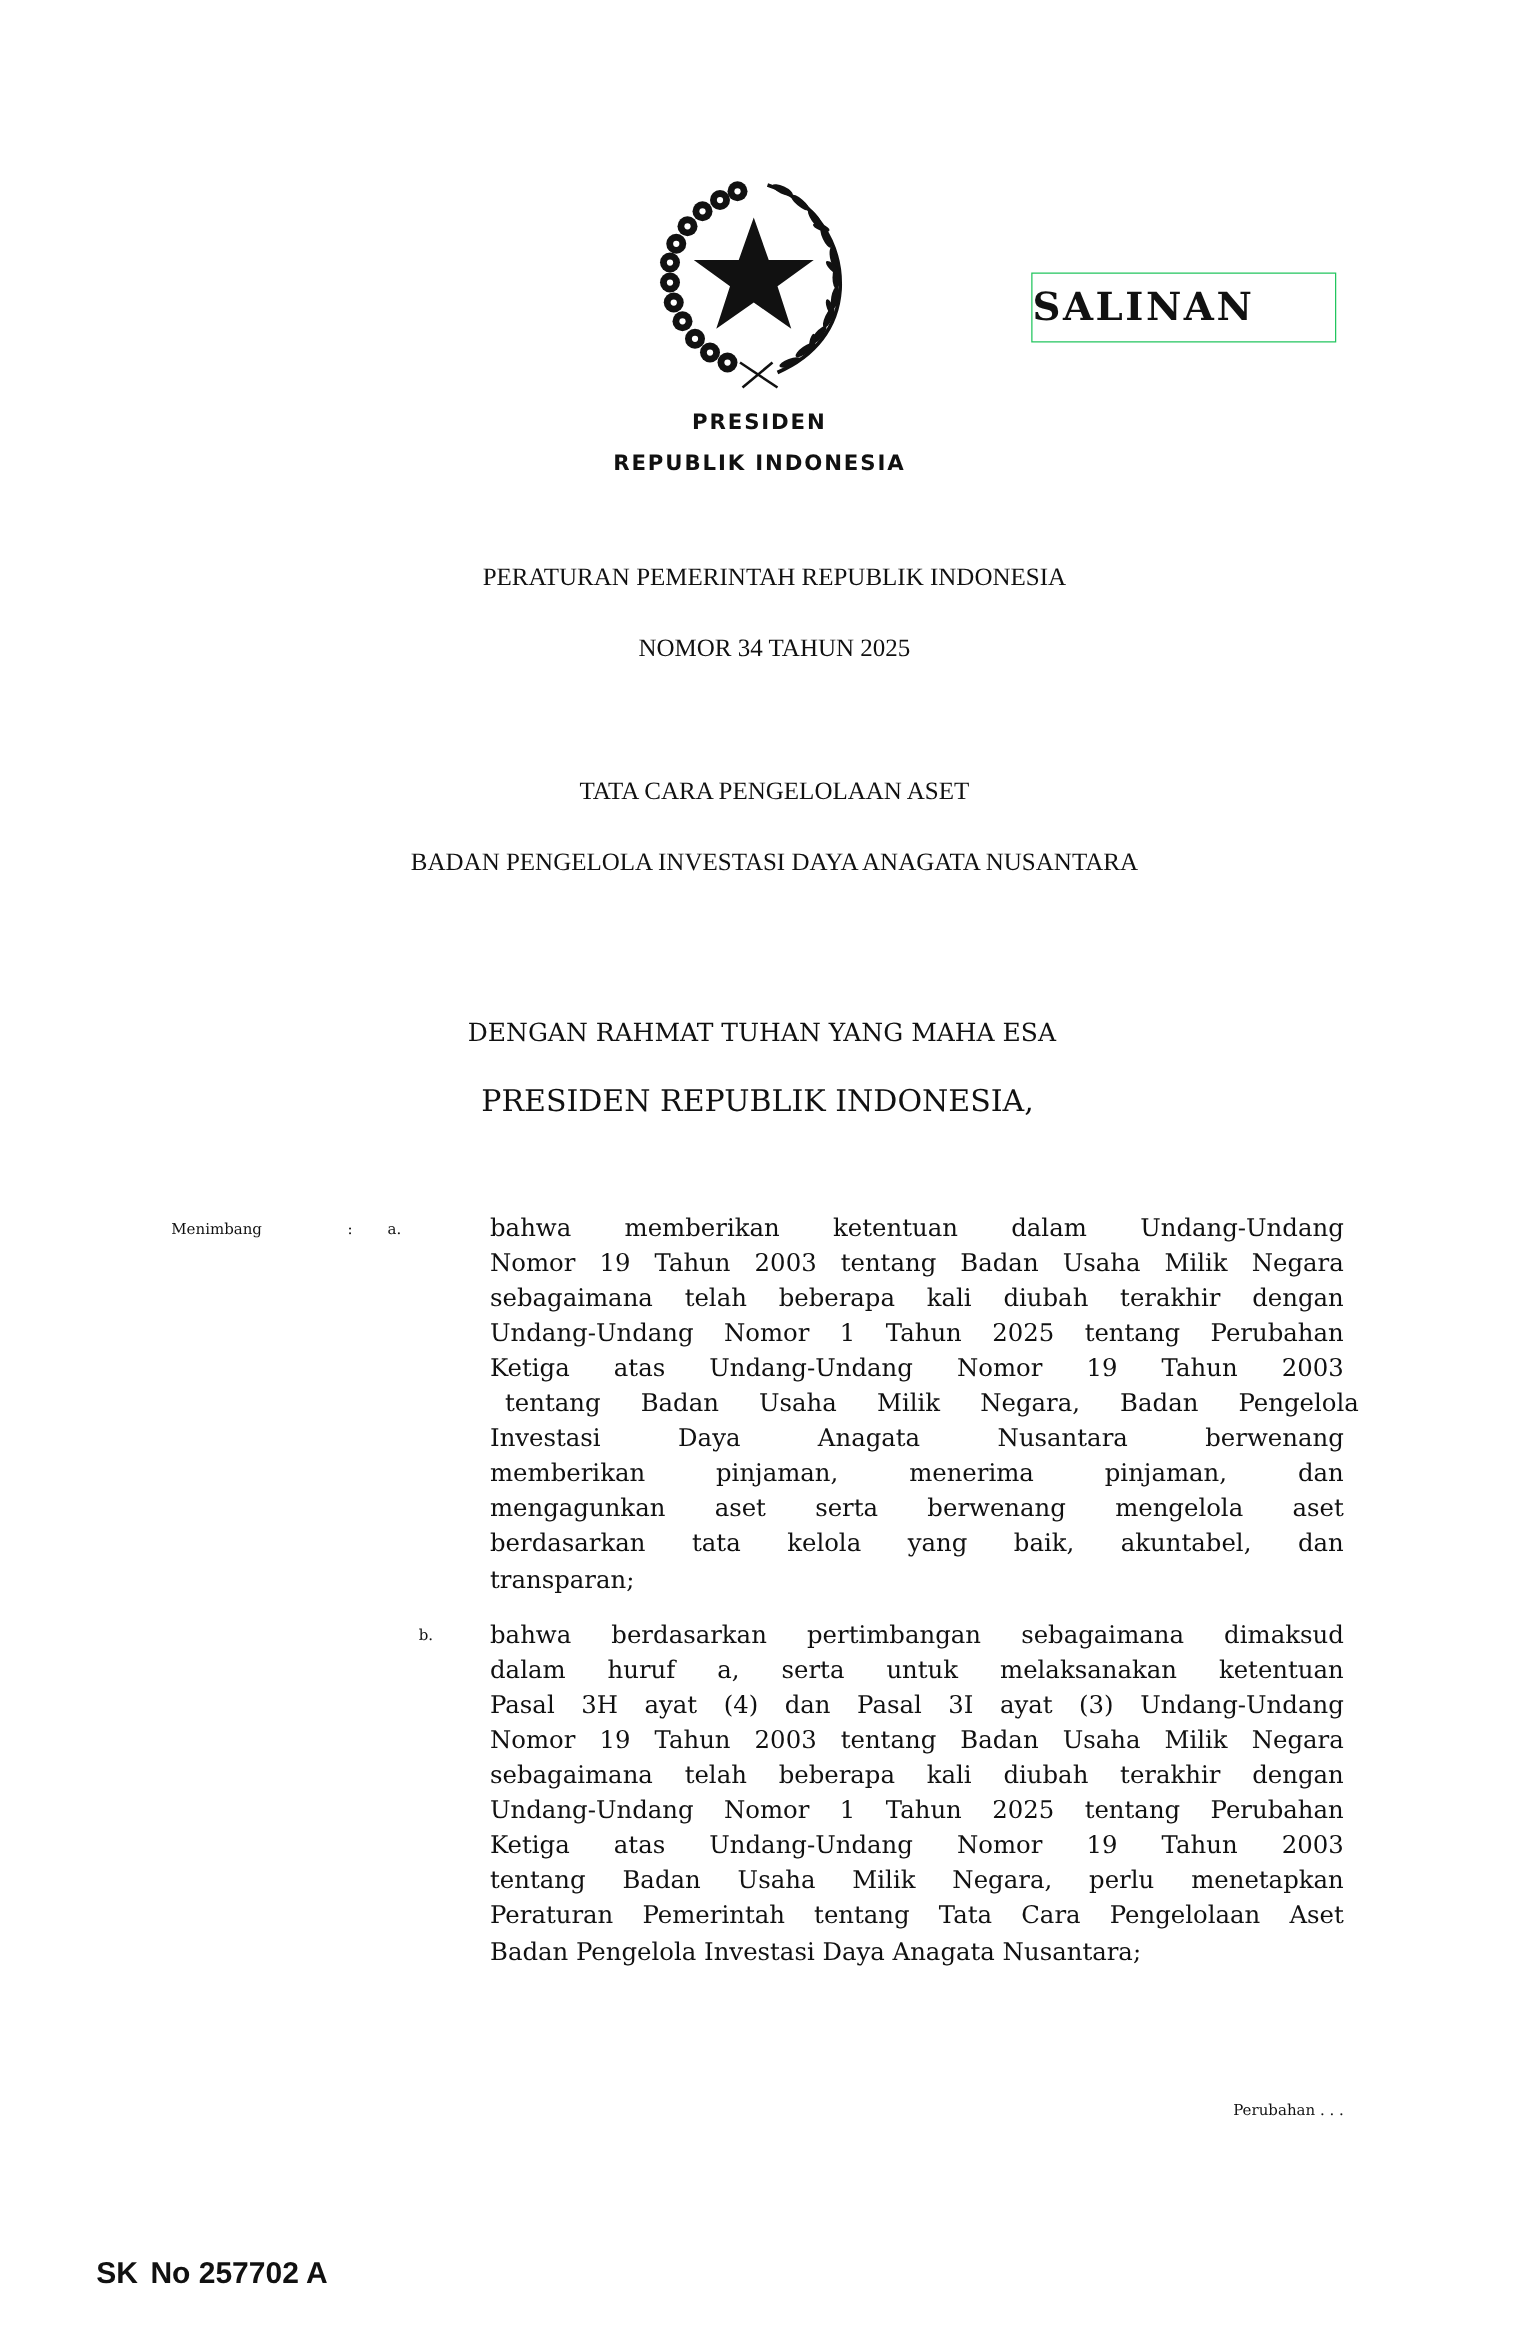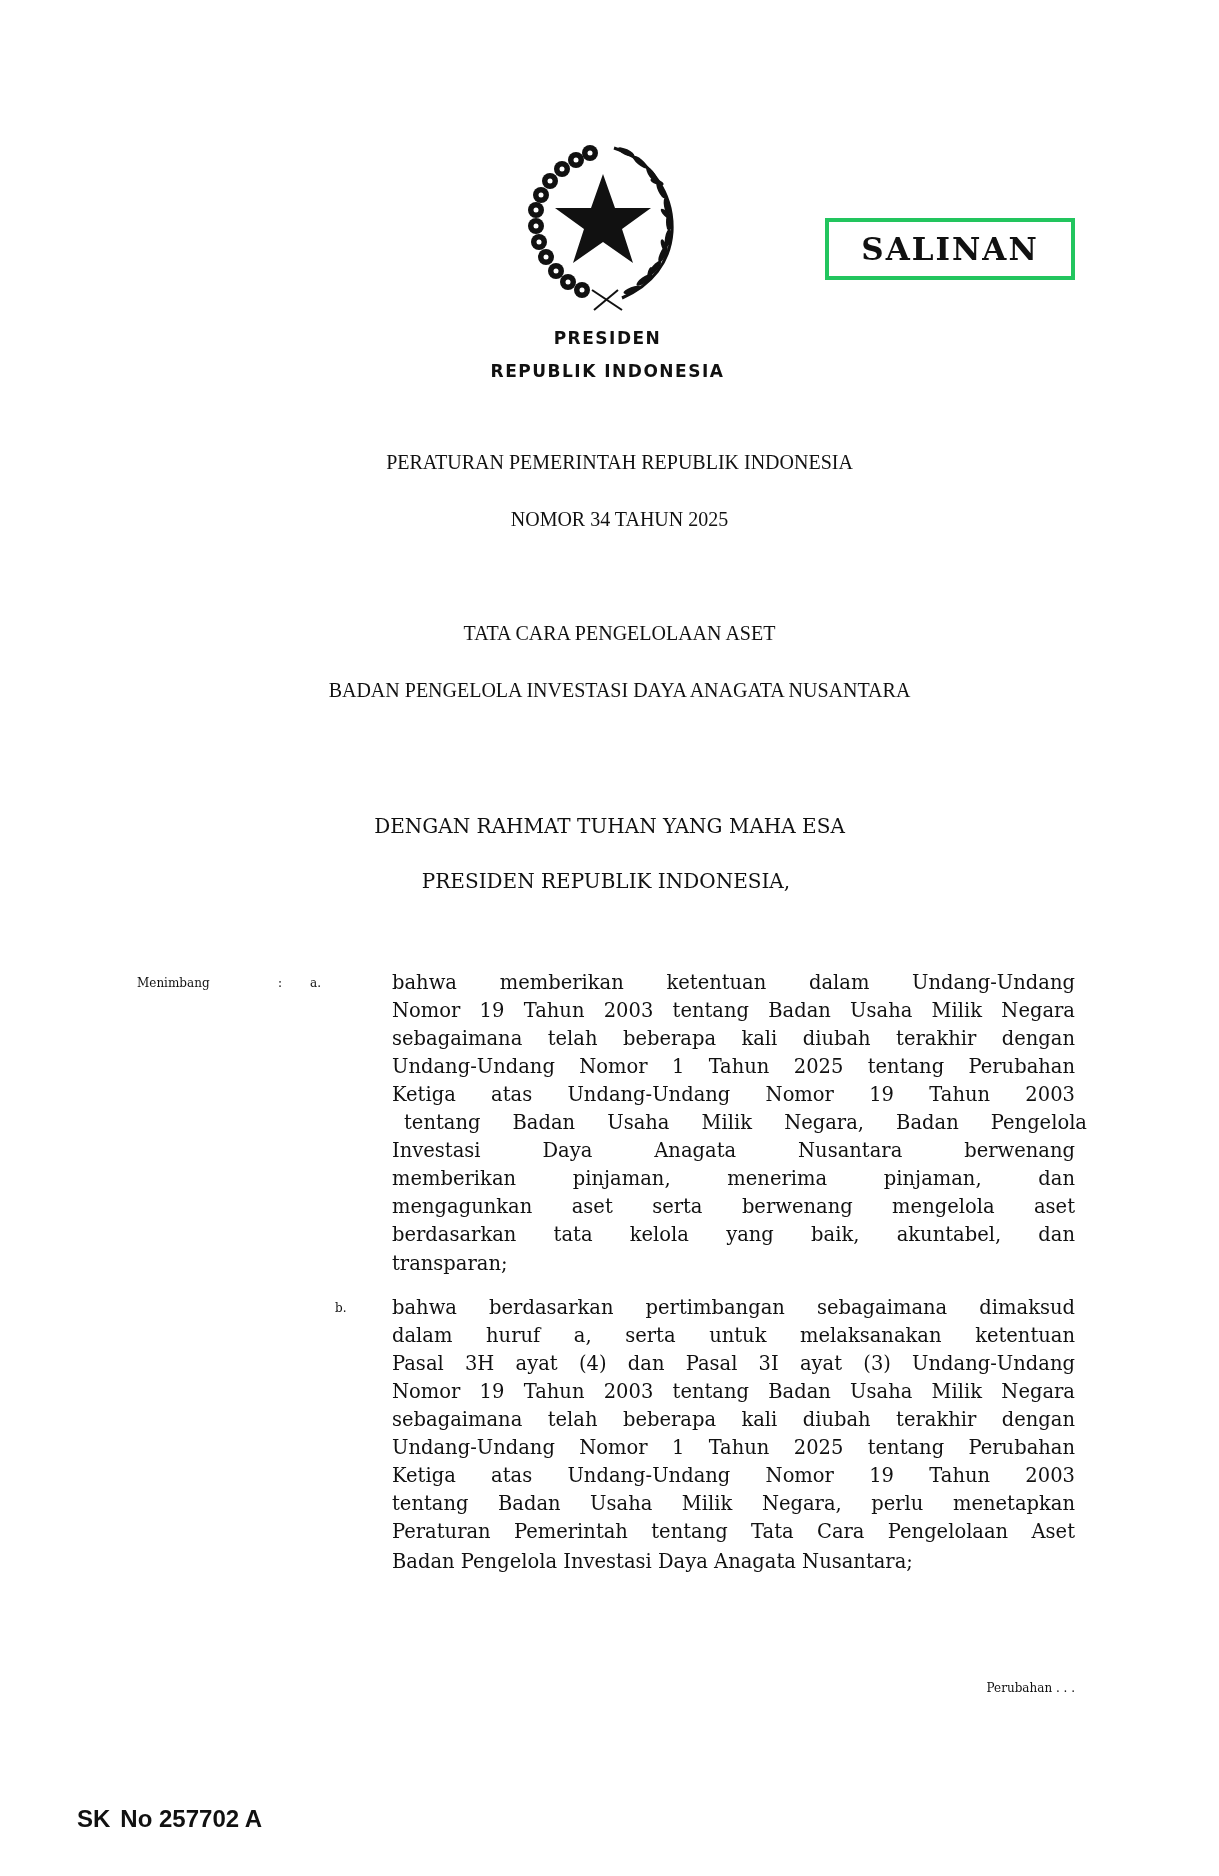--- a/index.html
+++ b/index.html
@@ -9,21 +9,21 @@
   
   .emblem { position: absolute; left: 522px; top: 140px; width: 162px; height: 172px; }
 
   .header-caption { position: absolute; left: 0; width: 1219px; text-align: center;
     font-family: "DejaVu Sans", sans-serif; font-weight: bold; font-size: 17px; letter-spacing: 1.5px; line-height: 20px; }
   .cap1 { top: 328px; left: -2px; }
   .cap2 { top: 361px; left: -2px; }
 
   
   .salinan { position: absolute; left: 825px; top: 218px; width: 242px; height: 54px;
-    border: 4px solid #22c55e; display: flex; align-items: center; justify-content: center;
+    border: 1px solid #22c55e; display: flex; align-items: center; 
     font-family: "DejaVu Serif", serif; font-weight: bold; font-size: 31px; letter-spacing: 2px; }
 
   .center-line { position: absolute; left: 10px; width: 1219px; text-align: center;
     font-family: "Liberation Serif", serif; font-size: 20px; line-height: 26px; white-space: nowrap; }
 
   .serif-line { position: absolute; font-family: "DejaVu Serif", serif; font-size: 12px;
     line-height: 24px; white-space: nowrap; }
 
   .body-line { position: absolute; left: 392px; width: 683px;
     font-family: "DejaVu Serif", serif; font-size: 19.5px; line-height: 24px;
@@ -101,21 +101,21 @@
   <div class="salinan">
     <span>SALINAN</span>
   </div>
 
   <div class="center-line" style="top:449px;">PERATURAN PEMERINTAH REPUBLIK INDONESIA</div>
   <div class="center-line" style="top:506px;">NOMOR 34 TAHUN 2025</div>
   <div class="center-line" style="top:620px;">TATA CARA PENGELOLAAN ASET</div>
   <div class="center-line" style="top:677px;">BADAN PENGELOLA INVESTASI DAYA ANAGATA NUSANTARA</div>
 
   <div class="serif-line" style="left:0; width:1219px; text-align:center; top:814px; font-size:20px;">DENGAN RAHMAT TUHAN YANG MAHA ESA</div>
-  <div class="serif-line" style="left:0; width:1212px; text-align:center; top:869px; font-size:20px;">PRESIDEN REPUBLIK INDONESIA,</div>
+  <div class="serif-line" style="left:0; width:1212px; text-align:center; top:869px; font-size:24px;">PRESIDEN REPUBLIK INDONESIA,</div>
 
   <div class="serif-line" style="left:137px; top:971px;">Menimbang</div>
   <div class="serif-line" style="left:278px; top:971px;">:</div>
   <div class="serif-line" style="left:310px; top:971px;">a.</div>
 
   <div>
     <div class="body-line" style="top:971px;">bahwa memberikan ketentuan dalam Undang-Undang</div>
     <div class="body-line" style="top:999px;">Nomor 19 Tahun 2003 tentang Badan Usaha Milik Negara</div>
     <div class="body-line" style="top:1027px;">sebagaimana telah beberapa kali diubah terakhir dengan</div>
     <div class="body-line" style="top:1055px;">Undang-Undang Nomor 1 Tahun 2025 tentang Perubahan</div>

